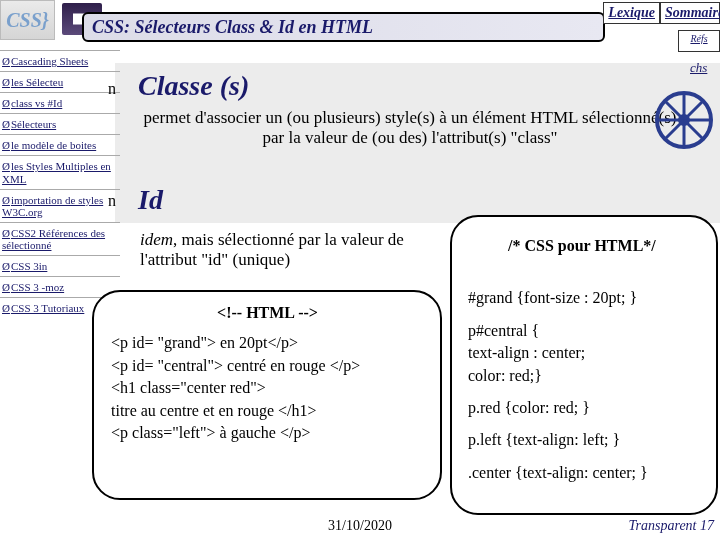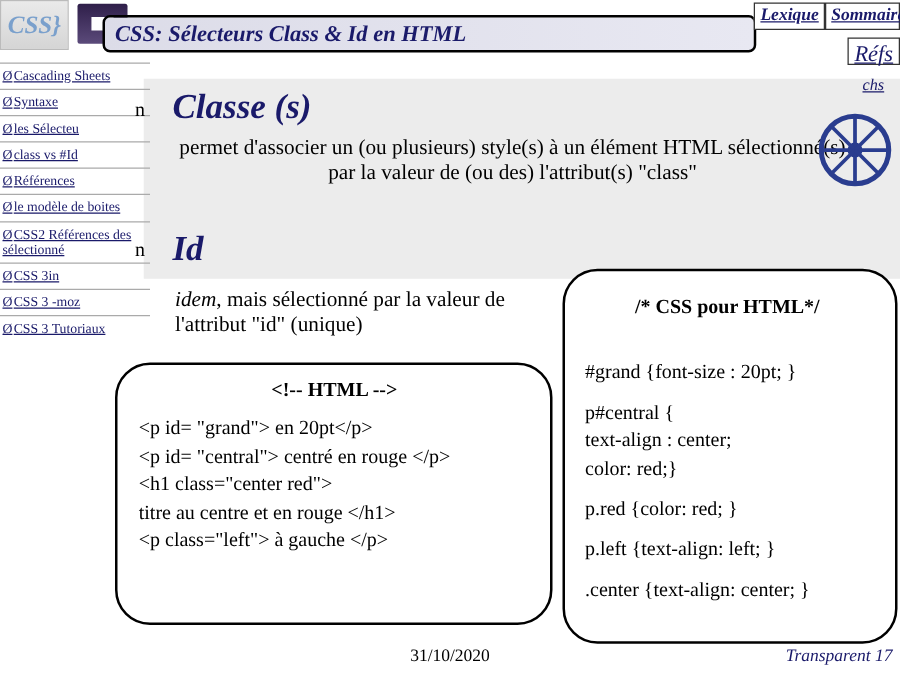--- a/index.html
+++ b/index.html
@@ -43,21 +43,21 @@
     border: 1px solid #333; background: #fff;
     color: #1a1a6a; text-decoration: underline; font-style: italic;
     font-size: 14px;
   }
   #lexique { right: 60px; font-weight: bold; }
   #sommaire { right: 0; width: 60px; font-weight: bold; }
   #refs {
     position: absolute; right: 0; top: 30px; width: 42px; height: 22px;
     border: 1px solid #333; text-align: center;
     color: #1a1a6a; text-decoration: underline; font-style: italic;
-    font-size: 18px; padding-top: 2px;
+    font-size: 10px; padding-top: 2px;
   }
   #tchs {
     position: absolute; right: 0; top: 60px; width: 30px; height: 22px;
     color: #1a1a6a; text-decoration: underline; font-style: italic;
     font-size: 13px;
   }
   
   #sidebar {
     position: absolute; left: 0; top: 50px; width: 120px;
     font-size: 11px;
@@ -139,25 +139,26 @@
   <span>CSS: Sélecteurs Class &amp; Id en HTML</span>
 </div>
 
 <div class="top-link" id="lexique">Lexique</div>
 <div class="top-link" id="sommaire">Sommaire</div>
 <div id="refs">Réfs</div>
 <div id="tchs">chs</div>
 
 <div id="sidebar">
   <div class="sb-item">Cascading Sheets</div>
-  <div class="sb-item">Syntaxe</div>
   <div class="sb-item">les Sélecteu</div>
   <div class="sb-item">class vs #Id</div>
-  <div class="sb-item">Références</div>
+  <div class="sb-item">Sélecteurs</div>
   <div class="sb-item">le modèle de boites</div>
+  <div class="sb-item">les Styles Multiples en XML</div>
+  <div class="sb-item">importation de styles W3C.org</div>
   <div class="sb-item">CSS2 Références des sélectionné</div>
   <div class="sb-item">CSS 3in</div>
   <div class="sb-item">CSS 3 -moz</div>
   <div class="sb-item">CSS 3 Tutoriaux</div>
 </div>
 
 <div class="bullet-n" id="n1">n</div>
 <div class="section-head" id="classe-head">Classe (s)</div>
 <div class="section-desc" id="classe-desc">permet d'associer un (ou plusieurs) style(s) à un élément HTML sélectionné(s) par la valeur de (ou des) l'attribut(s) "class"</div>
 

